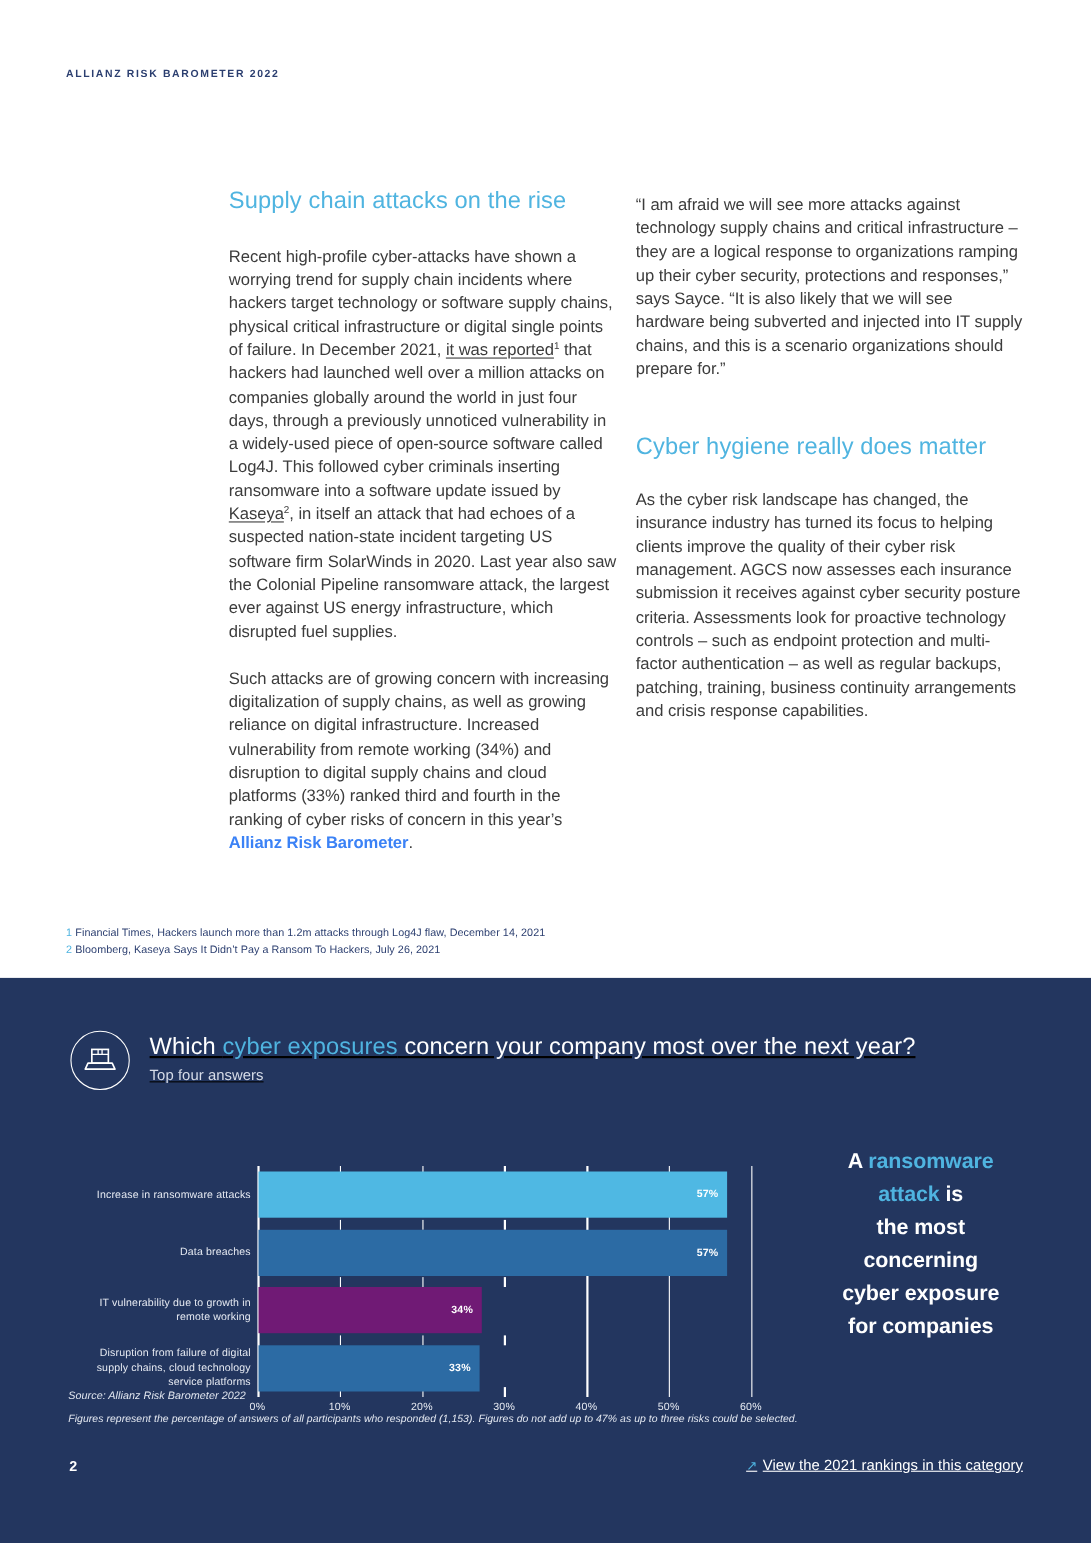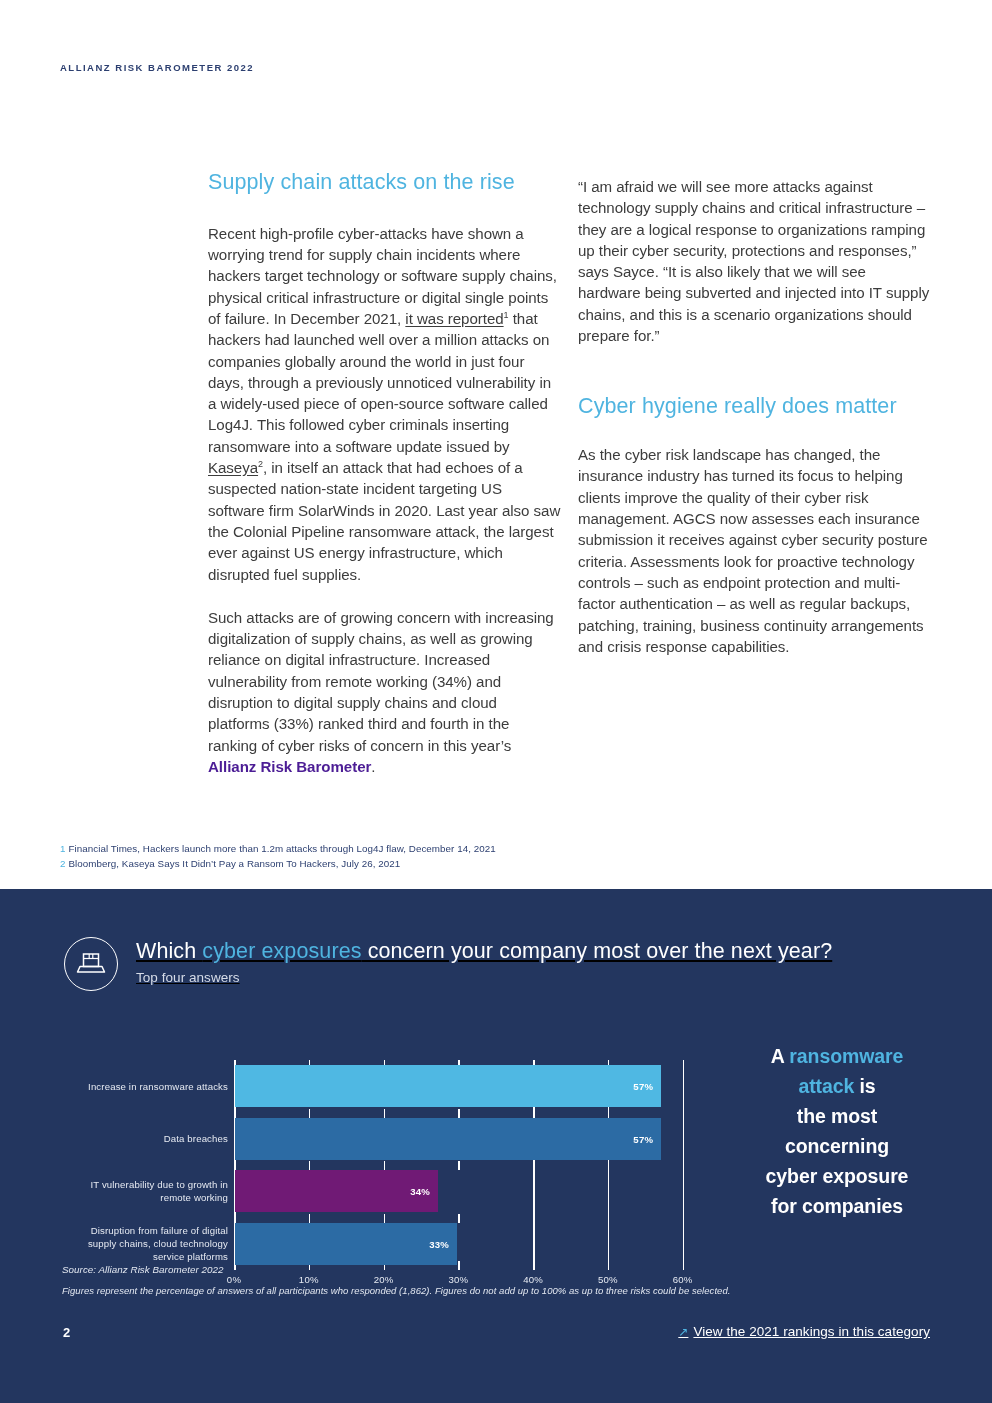--- a/index.html
+++ b/index.html
@@ -48,21 +48,21 @@
     margin-bottom: 22px;
     letter-spacing: -0.05px;
   }
   p.body:last-child { margin-bottom: 0; }
   .lnk {
     color: #3c3c3c;
     text-decoration: underline;
     text-underline-offset: 2px;
   }
   sup { font-size: 9px; vertical-align: super; line-height: 0; }
-  b.strong { font-weight: bold; color: #4c1d95; }
+  b.strong { font-weight: bold; color: #3b82f6; }
 
   
   .footnotes {
     position: absolute;
     left: 60px;
     top: 842px;
     width: 600px;
   }
   .footnote {
     font-size: 9.8px;
@@ -338,37 +338,37 @@
         <div class="xtick" style="left: 448.615px;">60%</div>
         <div class="bar" style="top: 5.25px; width: 426.185px; background: rgb(79, 184, 227);">
           <span class="val">57%</span>
         </div>
         <div class="bar" style="top: 57.75px; width: 426.185px; background: rgb(44, 107, 164);">
           <span class="val">57%</span>
         </div>
         <div class="bar" style="top: 110.25px; width: 203px; background: #701a75;">
           <span class="val">34%</span>
         </div>
-        <div class="bar" style="top: 162.75px; width: 222px; background: rgb(44, 107, 164);">
+        <div class="bar" style="top: 162.75px; width: 201px; background: rgb(44, 107, 164);">
           <span class="val">33%</span>
         </div>
       </div>
   </div>
 
   <div class="callout">
     <span>A </span><span class="hl">ransomware</span><br>
     <span class="hl">attack</span><span> is</span><br>
     <span>the most</span><br>
     <span>concerning</span><br>
     <span>cyber exposure</span><br>
     <span>for companies</span>
   </div>
 
   <div class="source">Source: Allianz Risk Barometer 2022</div>
-  <div class="figures">Figures represent the percentage of answers of all participants who responded (1,862). Figures do not add up to 100% as up to three risks could be selected.</div>
+  <div class="figures">Figures represent the percentage of answers of all participants who responded (1,153). Figures do not add up to 47% as up to three risks could be selected.</div>
 
   <div class="page-num">2</div>
   <a class="footer-link" href="#">
     <span class="arrow">↗</span>
     <span class="txt">View the 2021 rankings in this category</span>
   </a>
 
 </div>
 
 </body></html>

